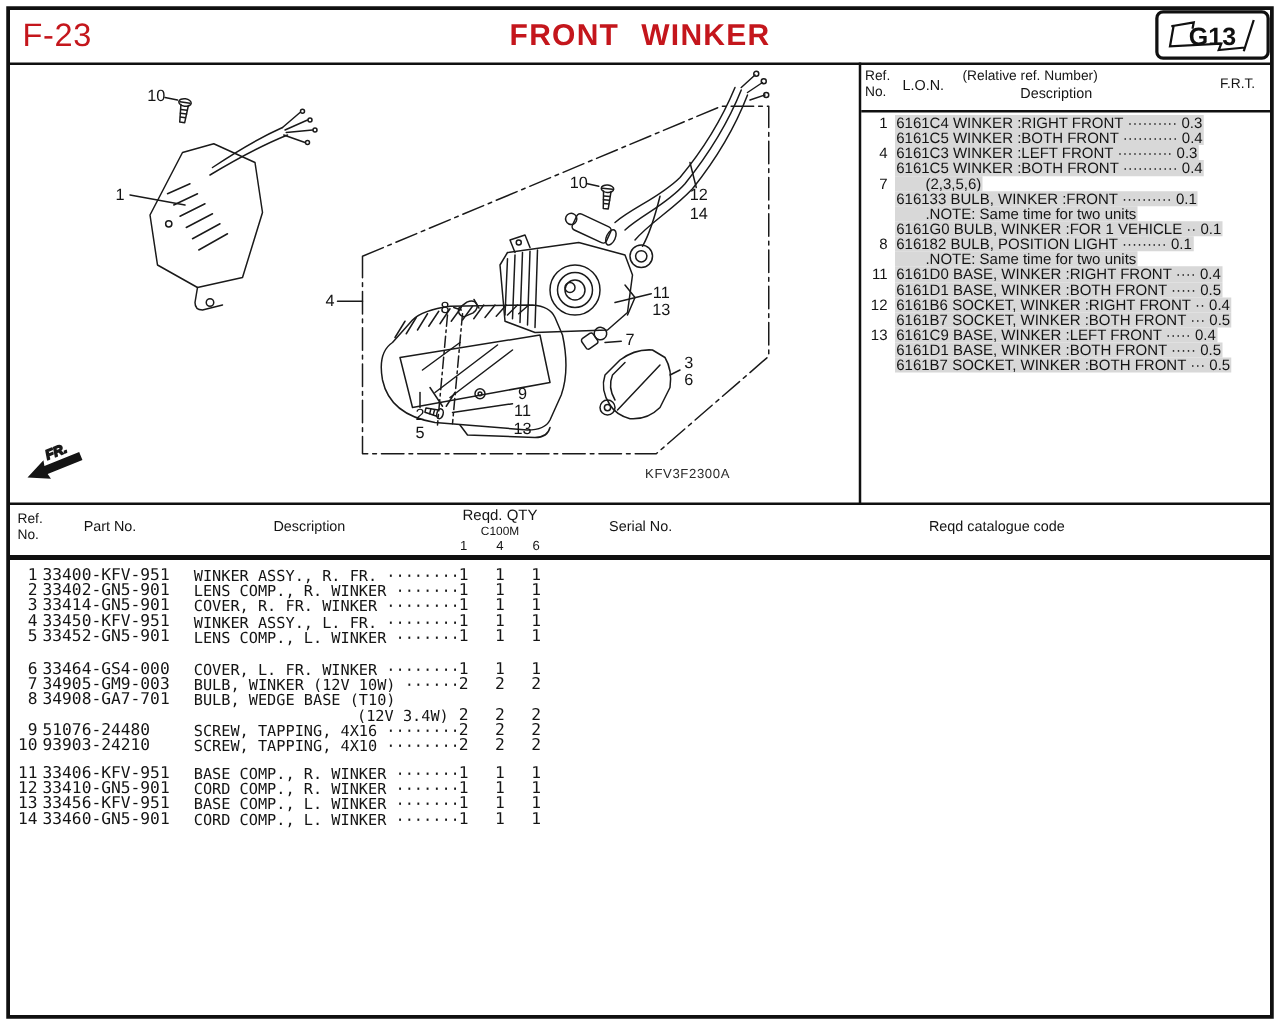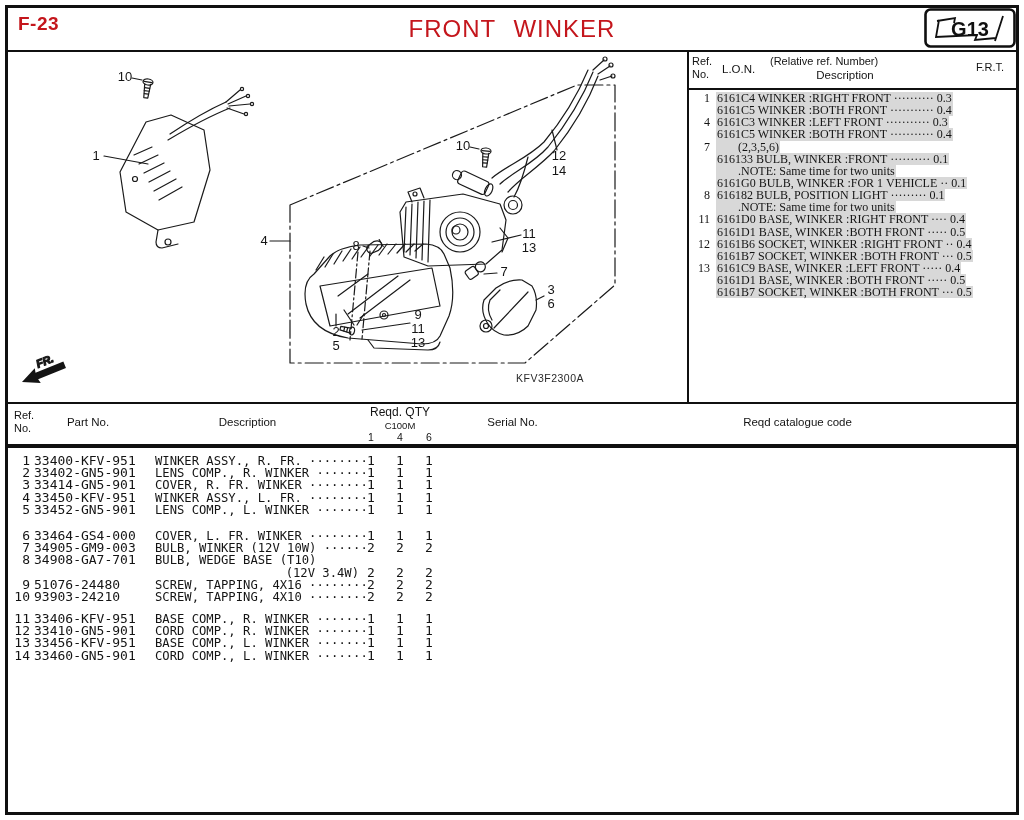--- a/index.html
+++ b/index.html
@@ -2,30 +2,30 @@
 <html><head>
 <meta charset="utf-8">
 <style>
   html,body{margin:0;padding:0;background:#e8e8e8;}
   .page{position:relative;width:1024px;height:820px;background:#ffffff;overflow:hidden;
         font-family:"Liberation Sans",sans-serif;color:#141414;}
   .frame{position:absolute;left:5px;top:5px;width:1008px;height:804px;border:3px solid #101010;}
   .hline,.vline{position:absolute;background:#101010;}
 
   
-  .f23{position:absolute;left:18px;top:13px;font-size:19px;font-weight:bold;letter-spacing:.5px;}
-  .title{position:absolute;left:0;right:0;top:15px;text-align:center;font-size:24px;font-weight:normal;
+  .f23{position:absolute;left:18px;top:13px;font-size:26px;font-weight:normal;letter-spacing:.5px;}
+  .title{position:absolute;left:0;right:0;top:15px;text-align:center;font-size:24px;font-weight:bold;
          letter-spacing:1px;word-spacing:10px;}
   .g13box{position:absolute;left:924px;top:8px;}
   .g13box text{font:bold 20px "Liberation Sans",sans-serif;fill:#101010;}
 
   
   .rh{position:absolute;font-size:11px;line-height:13px;}
   #ref-rows{position:absolute;left:690px;top:92px;width:326px;}
-  .rrow{height:12.15px;line-height:12.15px;white-space:pre;font-family:Liberation Serif, serif;font-size:12px;}
+  .rrow{height:12.15px;line-height:12.15px;white-space:pre;font-family:Liberation Sans, sans-serif;font-size:12px;}
   .rref{display:inline-block;width:20px;text-align:right;margin-right:6px;}
   .rbody{display:inline-block;background:#d8d8d8;padding:0 1px;}
 
   
   .bh{position:absolute;text-align:center;font-size:11.5px;}
   #parts-rows{position:absolute;left:8px;top:455px;width:1008px;}
   .prow{position:relative;height:12.2px;line-height:12.2px;white-space:pre;
         font-family:"DejaVu Sans Mono",monospace;font-size:13px;}
   .pref{position:absolute;left:0;width:22px;text-align:right;}
   .ppart{position:absolute;left:26px;}

